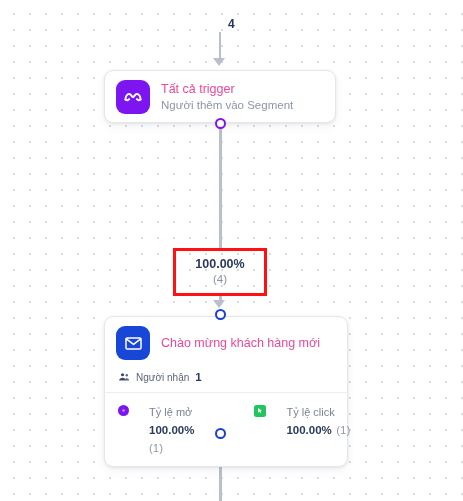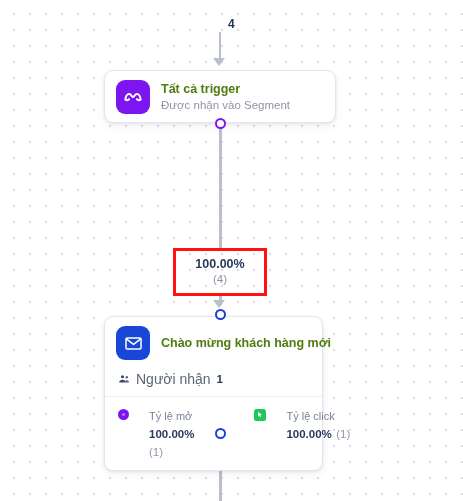--- a/index.html
+++ b/index.html
@@ -86,22 +86,22 @@
     align-items: center;
     justify-content: center;
     flex: 0 0 auto;
   }
   .app-icon.purple { background: #7c15f0; }
   .app-icon.blue   { background: #1846d6; }
 
   .head-text { min-width: 0; }
   .head-title {
     font-size: 12.5px;
-    font-weight: bold;
-    color: #4d7c0f;
+    font-weight: normal;
+    color: #ec4899;
     line-height: 1.3;
     white-space: nowrap;
   }
   .head-sub {
     font-size: 11.5px;
     color: #8e95a6;
     line-height: 1.35;
     margin-top: 1px;
     white-space: nowrap;
   }
@@ -112,33 +112,33 @@
     top: 70px;
     width: 232px;
     height: 53px;
     padding: 9px 11px;
   }
 
   
   #email-card {
     left: 104px;
     top: 316px;
-    width: 219px;
+    width: 244px;
     padding: 9px 11px 10px 11px;
   }
 
   .recipient-row {
     display: flex;
     align-items: center;
     gap: 6px;
     margin-top: 11px;
     margin-bottom: 9px;
     padding-left: 2px;
   }
-  .recipient-label { font-size: 14px; color: #5d6578; }
+  .recipient-label { font-size: 10px; color: #5d6578; }
   .recipient-value { font-size: 11.5px; color: #2b3a5c; font-weight: bold; }
 
   .divider {
     height: 1px;
     background: #eceef2;
     margin: 0 -11px 9px -11px;
   }
 
   .metrics {
     display: flex;
@@ -221,21 +221,21 @@
     <div class="card-head">
       <div class="app-icon purple">
         <svg width="20" height="20" viewBox="0 0 24 24" fill="none" stroke="#ffffff" stroke-width="2.4" stroke-linecap="round" stroke-linejoin="round">
           <path d="M3 15c0-4 2.2-6.6 4.4-6.6C9.8 8.4 10.6 12 12 12s2.2-3.6 4.6-3.6C18.8 8.4 21 11 21 15"></path>
           <path d="M3 15c1.6 1.4 3 1.2 4.4-.4"></path>
           <path d="M16.6 14.6c1.4 1.6 2.8 1.8 4.4.4"></path>
         </svg>
       </div>
       <div class="head-text">
         <div class="head-title">Tất cả trigger</div>
-        <div class="head-sub">Được nhận vào Segment</div>
+        <div class="head-sub">Người thêm vào Segment</div>
       </div>
     </div>
   </div>
 
   <div class="handle purple" style="top:118px;"></div>
 
   <div class="edge thick" style="top:124px; height:124px;"></div>
 
   <div id="pct-box">
     <div class="pct-main">100.00%</div>

